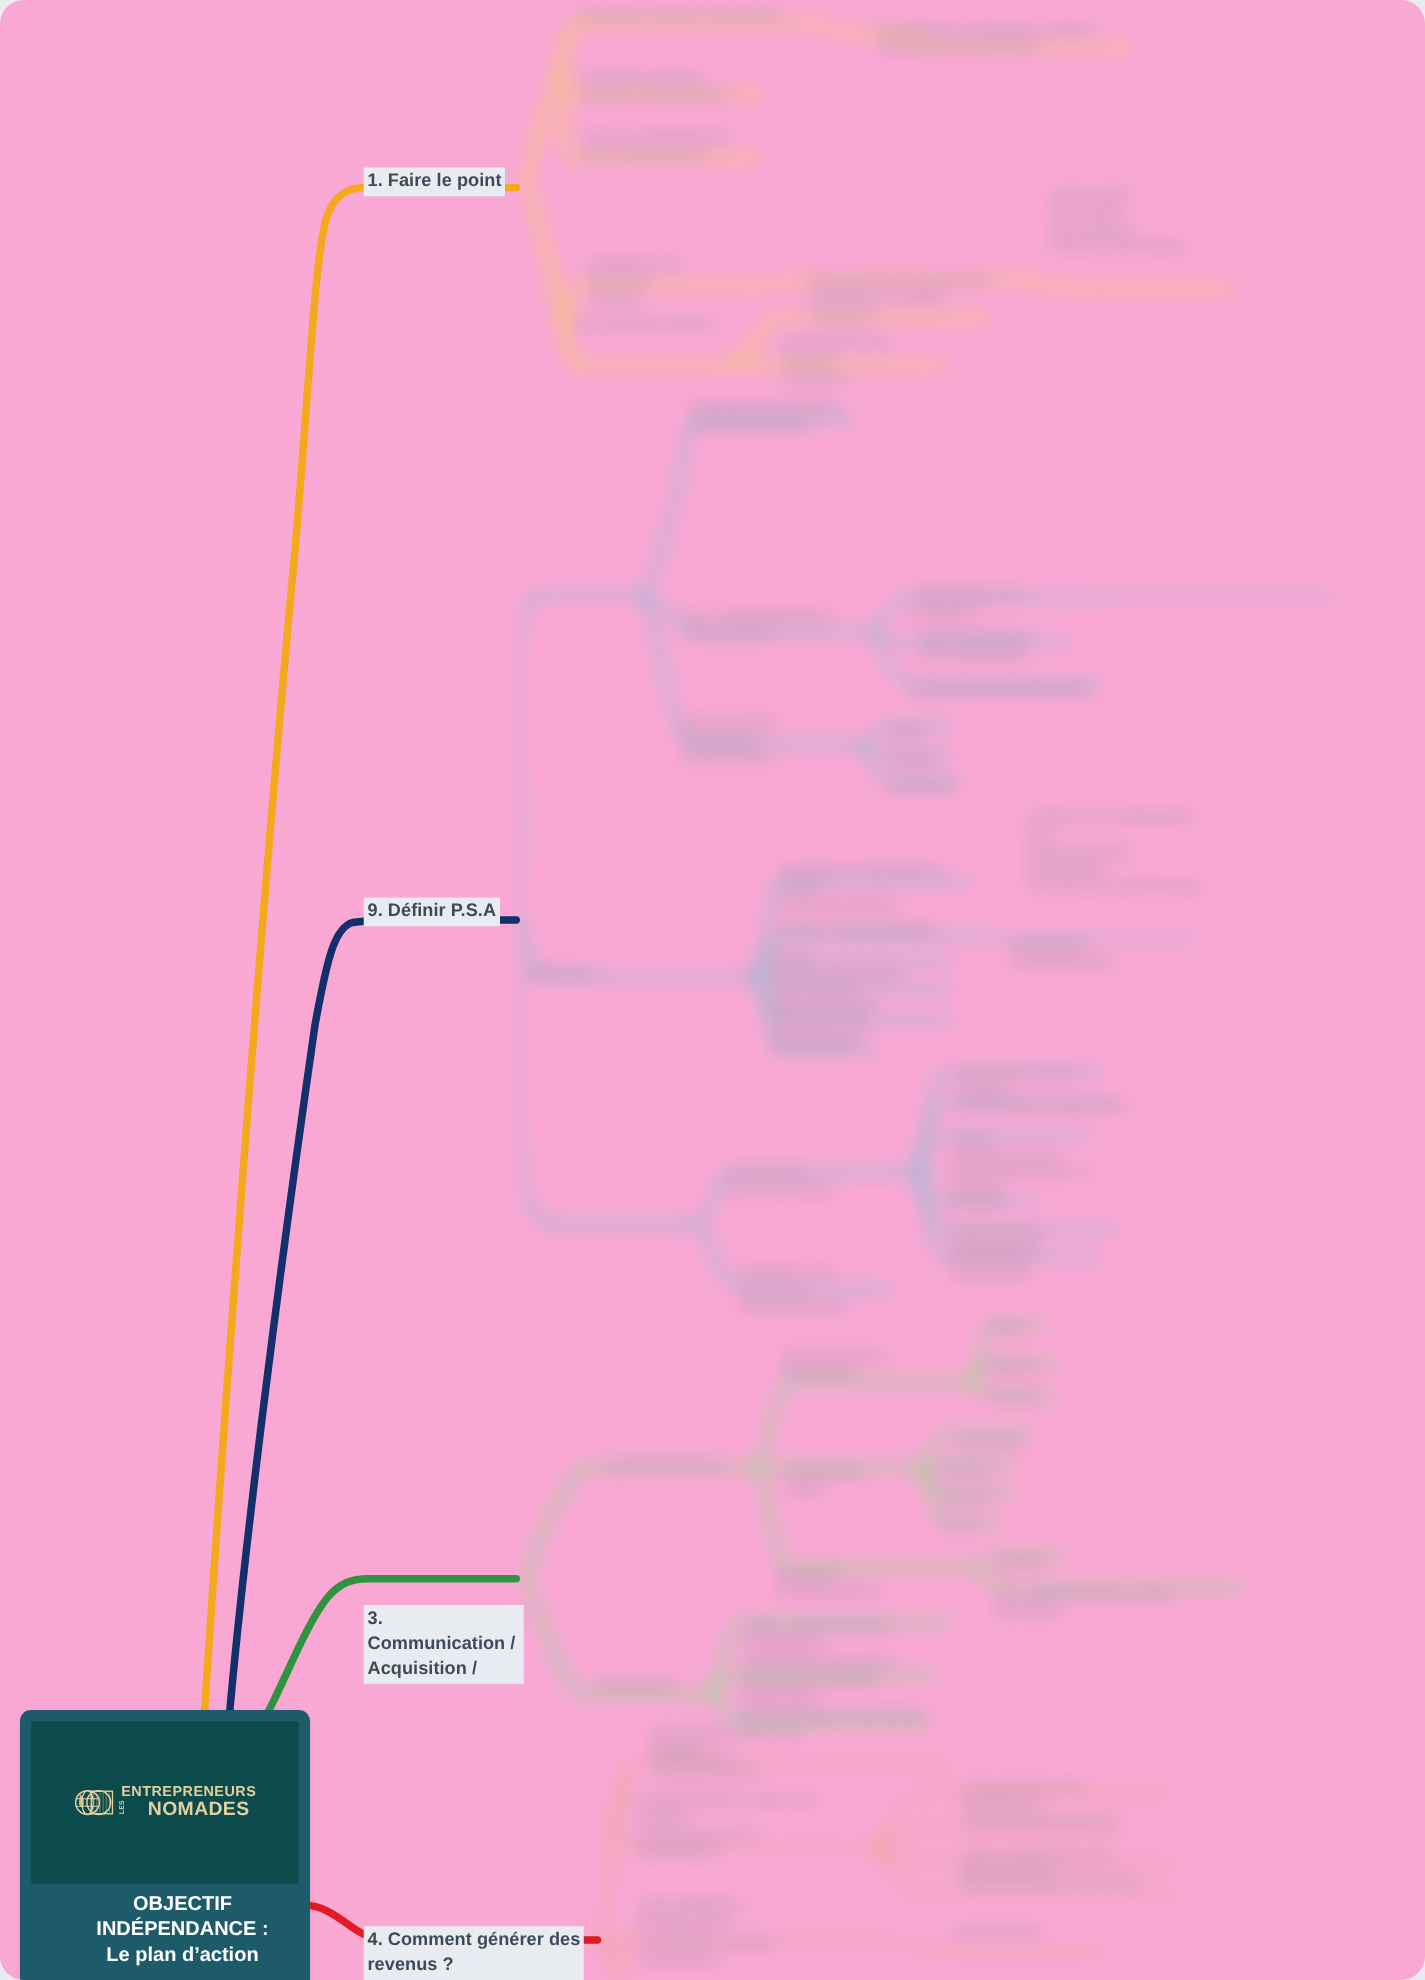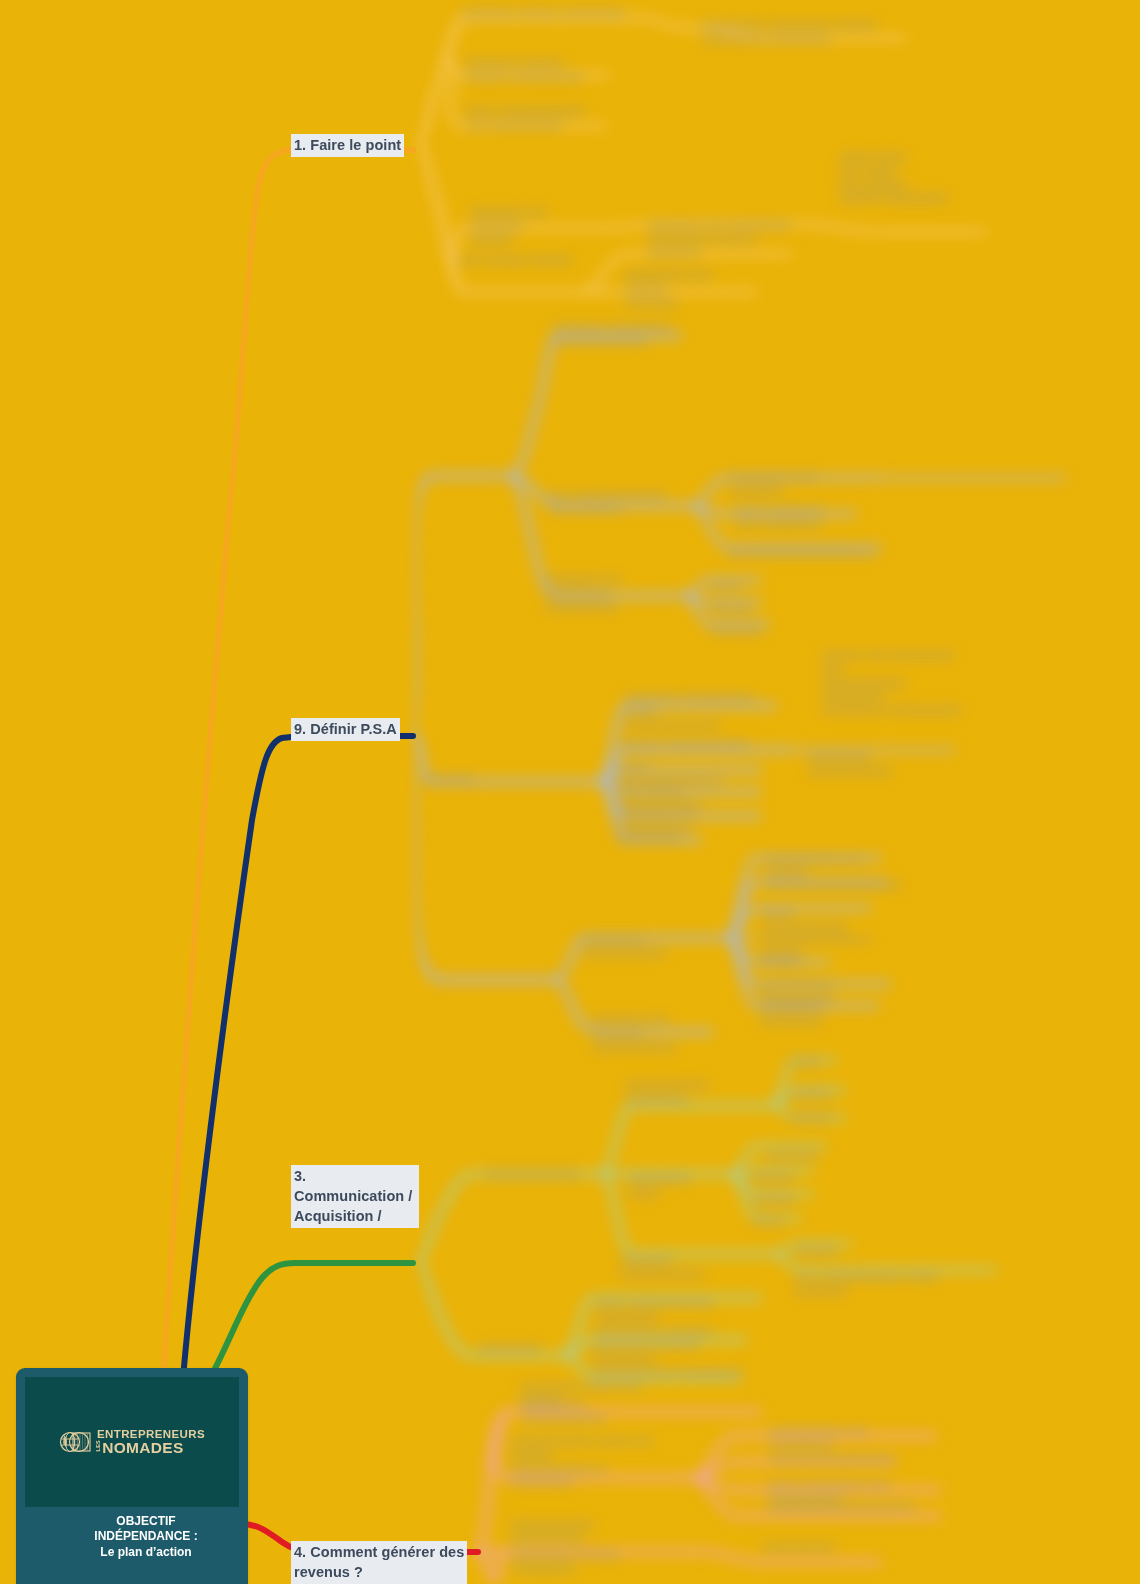--- a/index.html
+++ b/index.html
@@ -4,23 +4,24 @@
 <style>
   html, body {
     margin: 0;
     padding: 0;
     background: #e8ecf0;
   }
   #canvas {
     position: relative;
     width: 1140px;
     height: 1584px;
-    background: #eab308;
+    background: #f9a8d4;
     overflow: hidden;
     font-family: "Liberation Sans", sans-serif;
+    border-radius: 19px;
   }
 
   
   #blur-layer {
     position: absolute;
     left: 0; top: 0;
     width: 1140px; height: 1584px;
     filter: blur(7px);
     -webkit-filter: blur(7px);
     
@@ -90,37 +91,37 @@
     align-items: center;
     justify-content: center;
   }
   .logo-wrap { display: flex; align-items: center; gap: 6px; }
   .logo-mark { width: 32px; height: 26px; flex: 0 0 auto; }
   .logo-type { display: flex; flex-direction: column; line-height: 1; }
   .logo-l1 {
     color: #e4cfa0; font-size: 11.5px; font-weight: 700;
     letter-spacing: .4px;
   }
-  .logo-row2 { display: flex; align-items: center; gap: 2px; }
+  .logo-row2 { display: flex; align-items: center; gap: 18px; }
   .logo-les {
     color: #e4cfa0; font-size: 5.5px; font-weight: 700;
     letter-spacing: .2px; transform: rotate(-90deg);
     transform-origin: center; margin: 0 -4px 4px -4px;
   }
   .logo-l2 {
     color: #e4cfa0; font-size: 15.5px; font-weight: 700;
     letter-spacing: .3px;
   }
   #center-title {
     position: absolute;
     left: 0; top: 146px;
     width: 260px;
     text-align: center;
     color: #ffffff;
-    font-size: 12px;
+    font-size: 16px;
     font-weight: 700;
     line-height: 1.28;
     white-space: pre-line;
   }
 
   
   #pyramid {
     position: absolute;
     left: 900px;
     top: 358px;
@@ -367,21 +368,21 @@
                  C258,1524 268,1532 282,1542
                  C292,1549 300,1552 312,1552
                  L478,1552" stroke="#e01b24" stroke-width="6"></path>
       </g>
     </svg>
 
     <div class="branch-label" style="left:291px; top:134px;">1. Faire le point</div>
 
     <div class="branch-label" style="left:291px; top:718px;">9. Définir P.S.A</div>
 
-    <div class="branch-label" style="left:291px; top:1165px; max-width:122px; overflow:hidden;">3. Communication /
+    <div class="branch-label" style="left:291px; top:1284px; max-width:122px; overflow:hidden;">3. Communication /
 Acquisition /</div>
 
     <div class="branch-label" style="left:291px; top:1505px;margin-top:36px;">4. Comment générer des
 revenus ?</div>
 
     <div id="center-node">
 
       <div id="logo-panel">
         <div class="logo-wrap">
           <svg class="logo-mark" viewBox="0 0 32 26">

